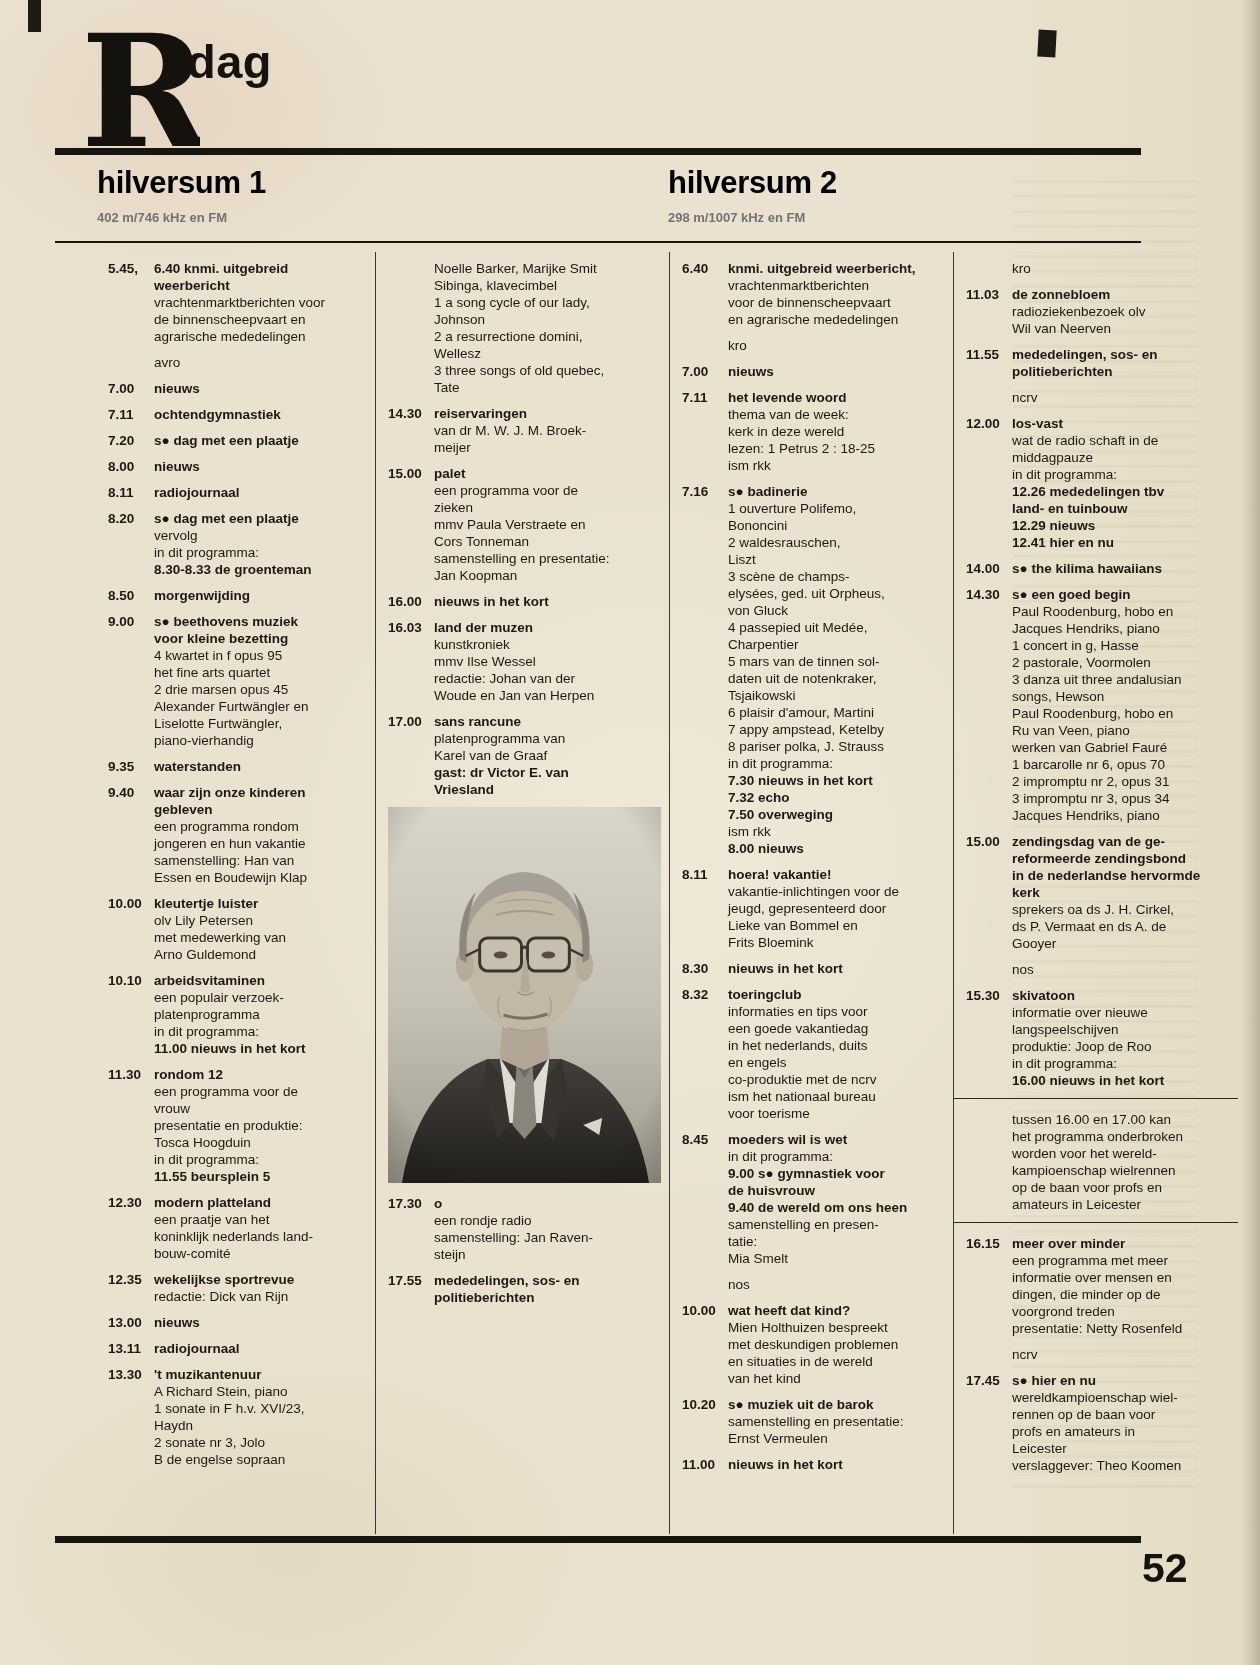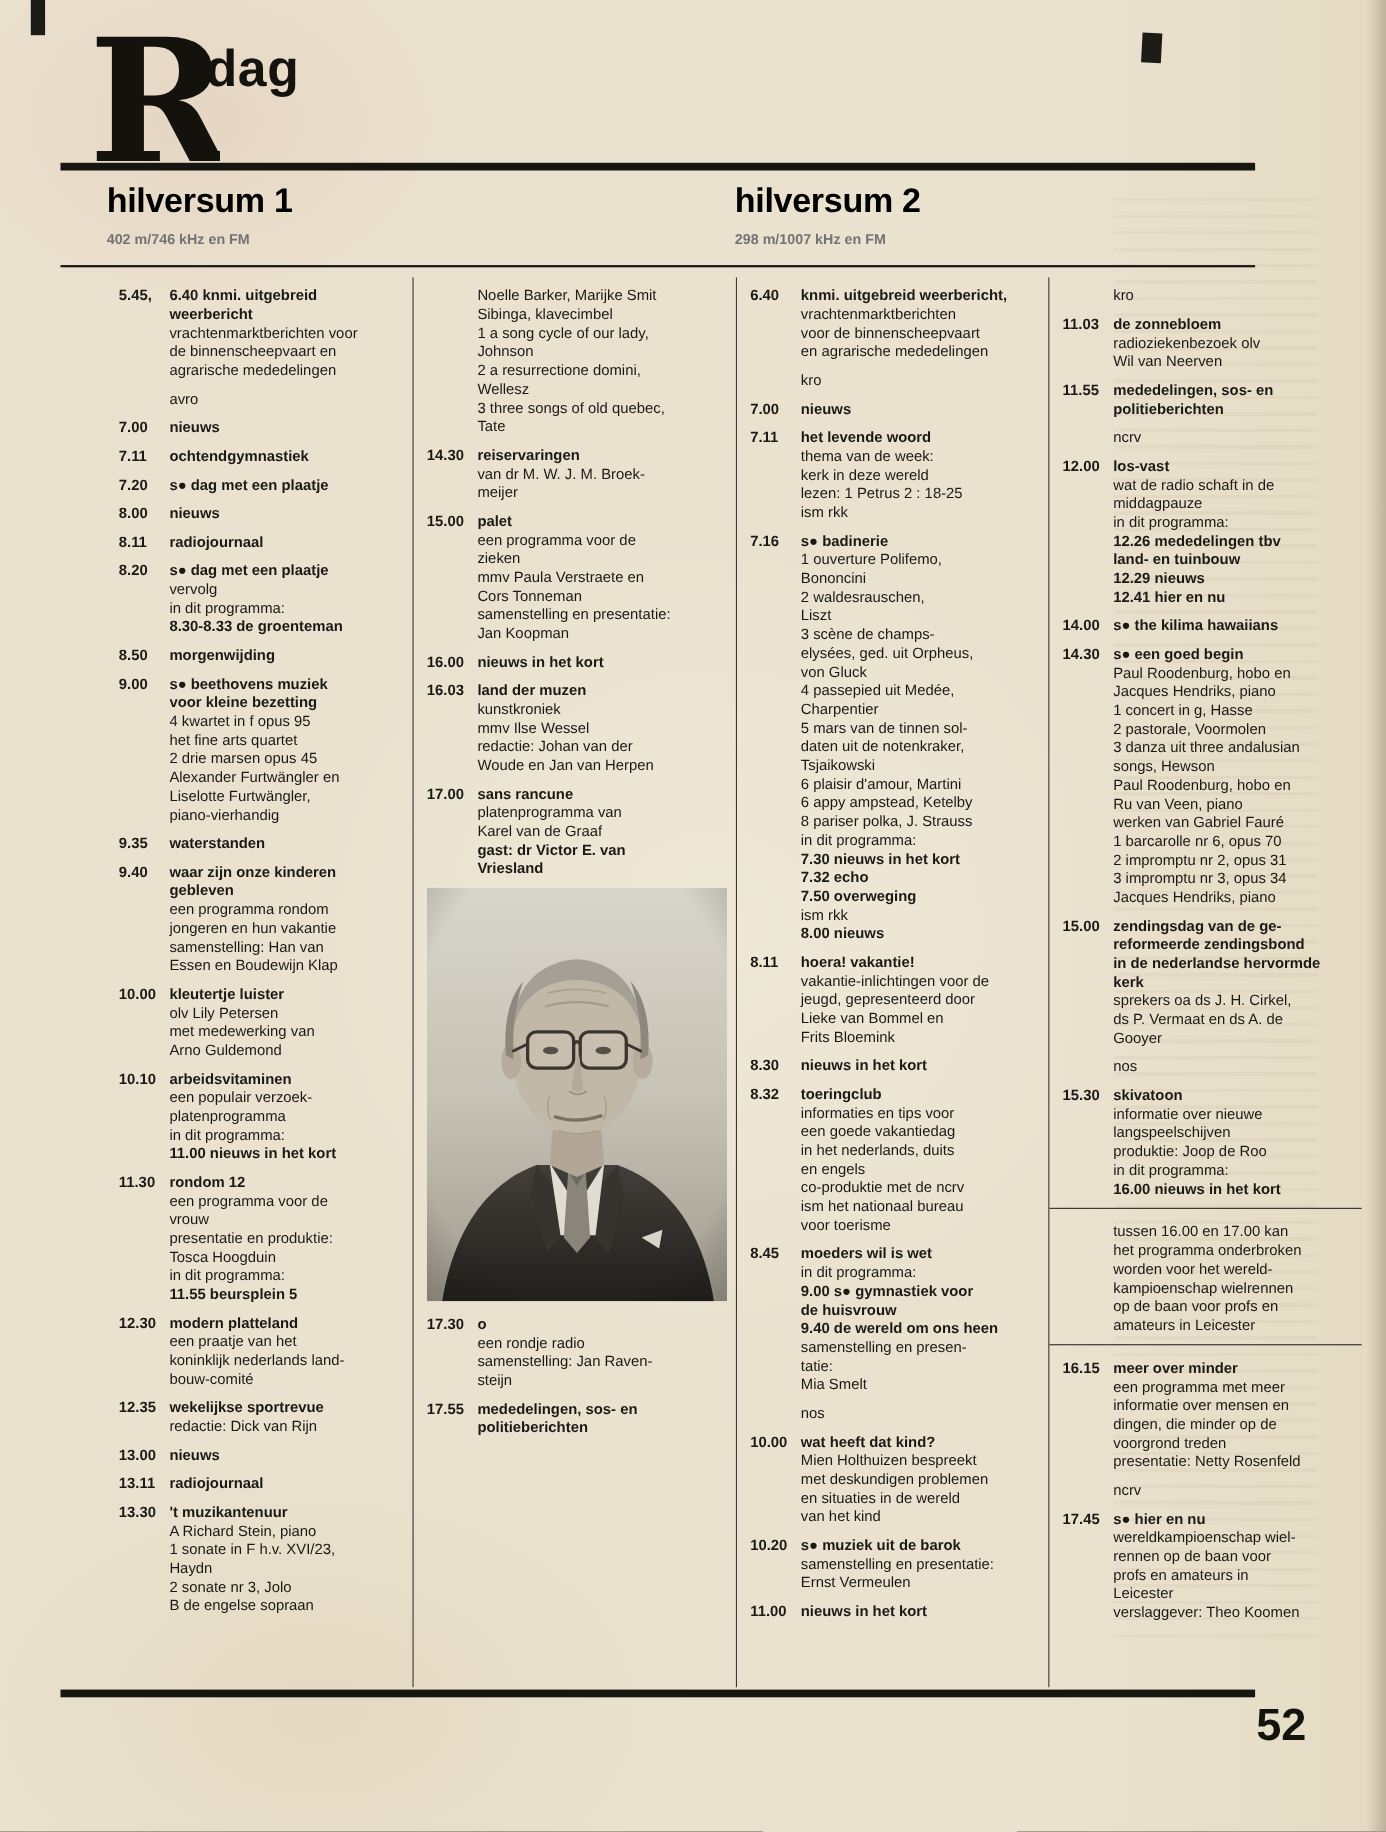--- a/index.html
+++ b/index.html
@@ -427,21 +427,21 @@
             <div class="ln n">Liszt</div>
             <div class="ln n">3 scène de champs-</div>
             <div class="ln n">elysées, ged. uit Orpheus,</div>
             <div class="ln n">von Gluck</div>
             <div class="ln n">4 passepied uit Medée,</div>
             <div class="ln n">Charpentier</div>
             <div class="ln n">5 mars van de tinnen sol-</div>
             <div class="ln n">daten uit de notenkraker,</div>
             <div class="ln n">Tsjaikowski</div>
             <div class="ln n">6 plaisir d'amour, Martini</div>
-            <div class="ln n">6 appy ampstead, Ketelby</div>
+            <div class="ln n">7 appy ampstead, Ketelby</div>
             <div class="ln n">8 pariser polka, J. Strauss</div>
             <div class="ln n">in dit programma:</div>
             <div class="ln b">7.30 nieuws in het kort</div>
             <div class="ln b">7.32 echo</div>
             <div class="ln b">7.50 overweging</div>
             <div class="ln n">ism rkk</div>
             <div class="ln b">8.00 nieuws</div>
           </div>
         </div>
         <div class="prog">

